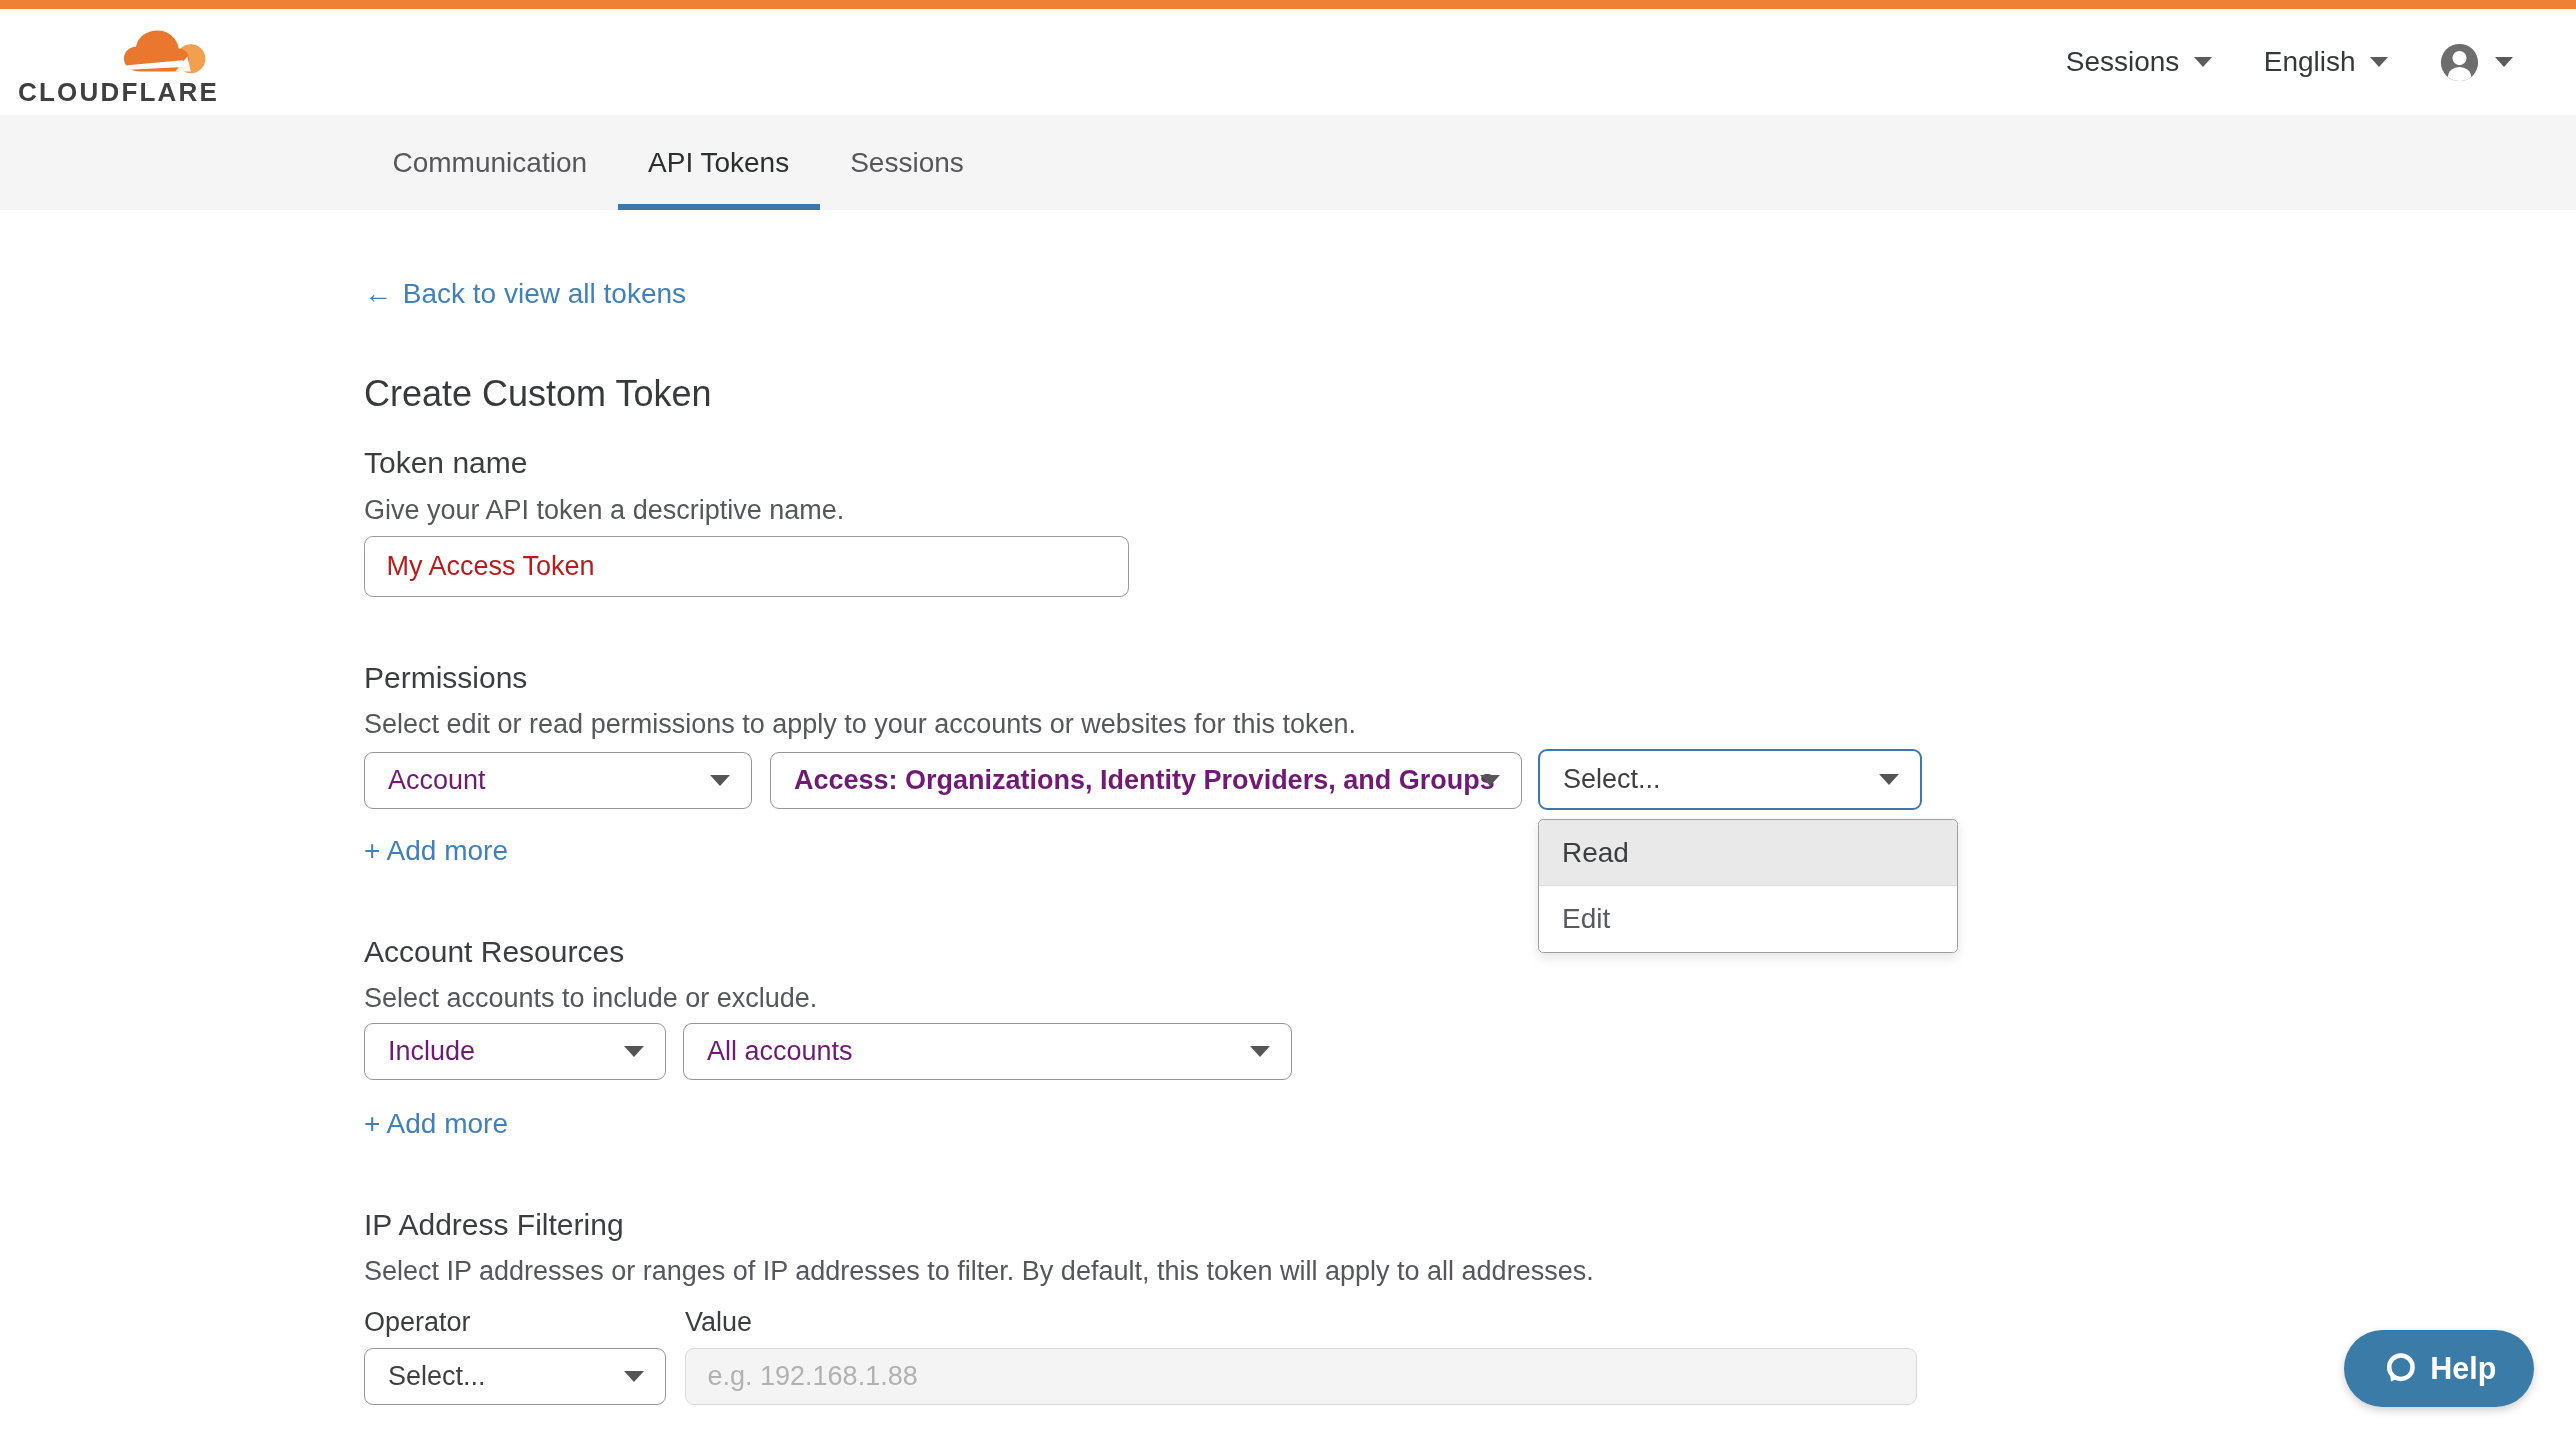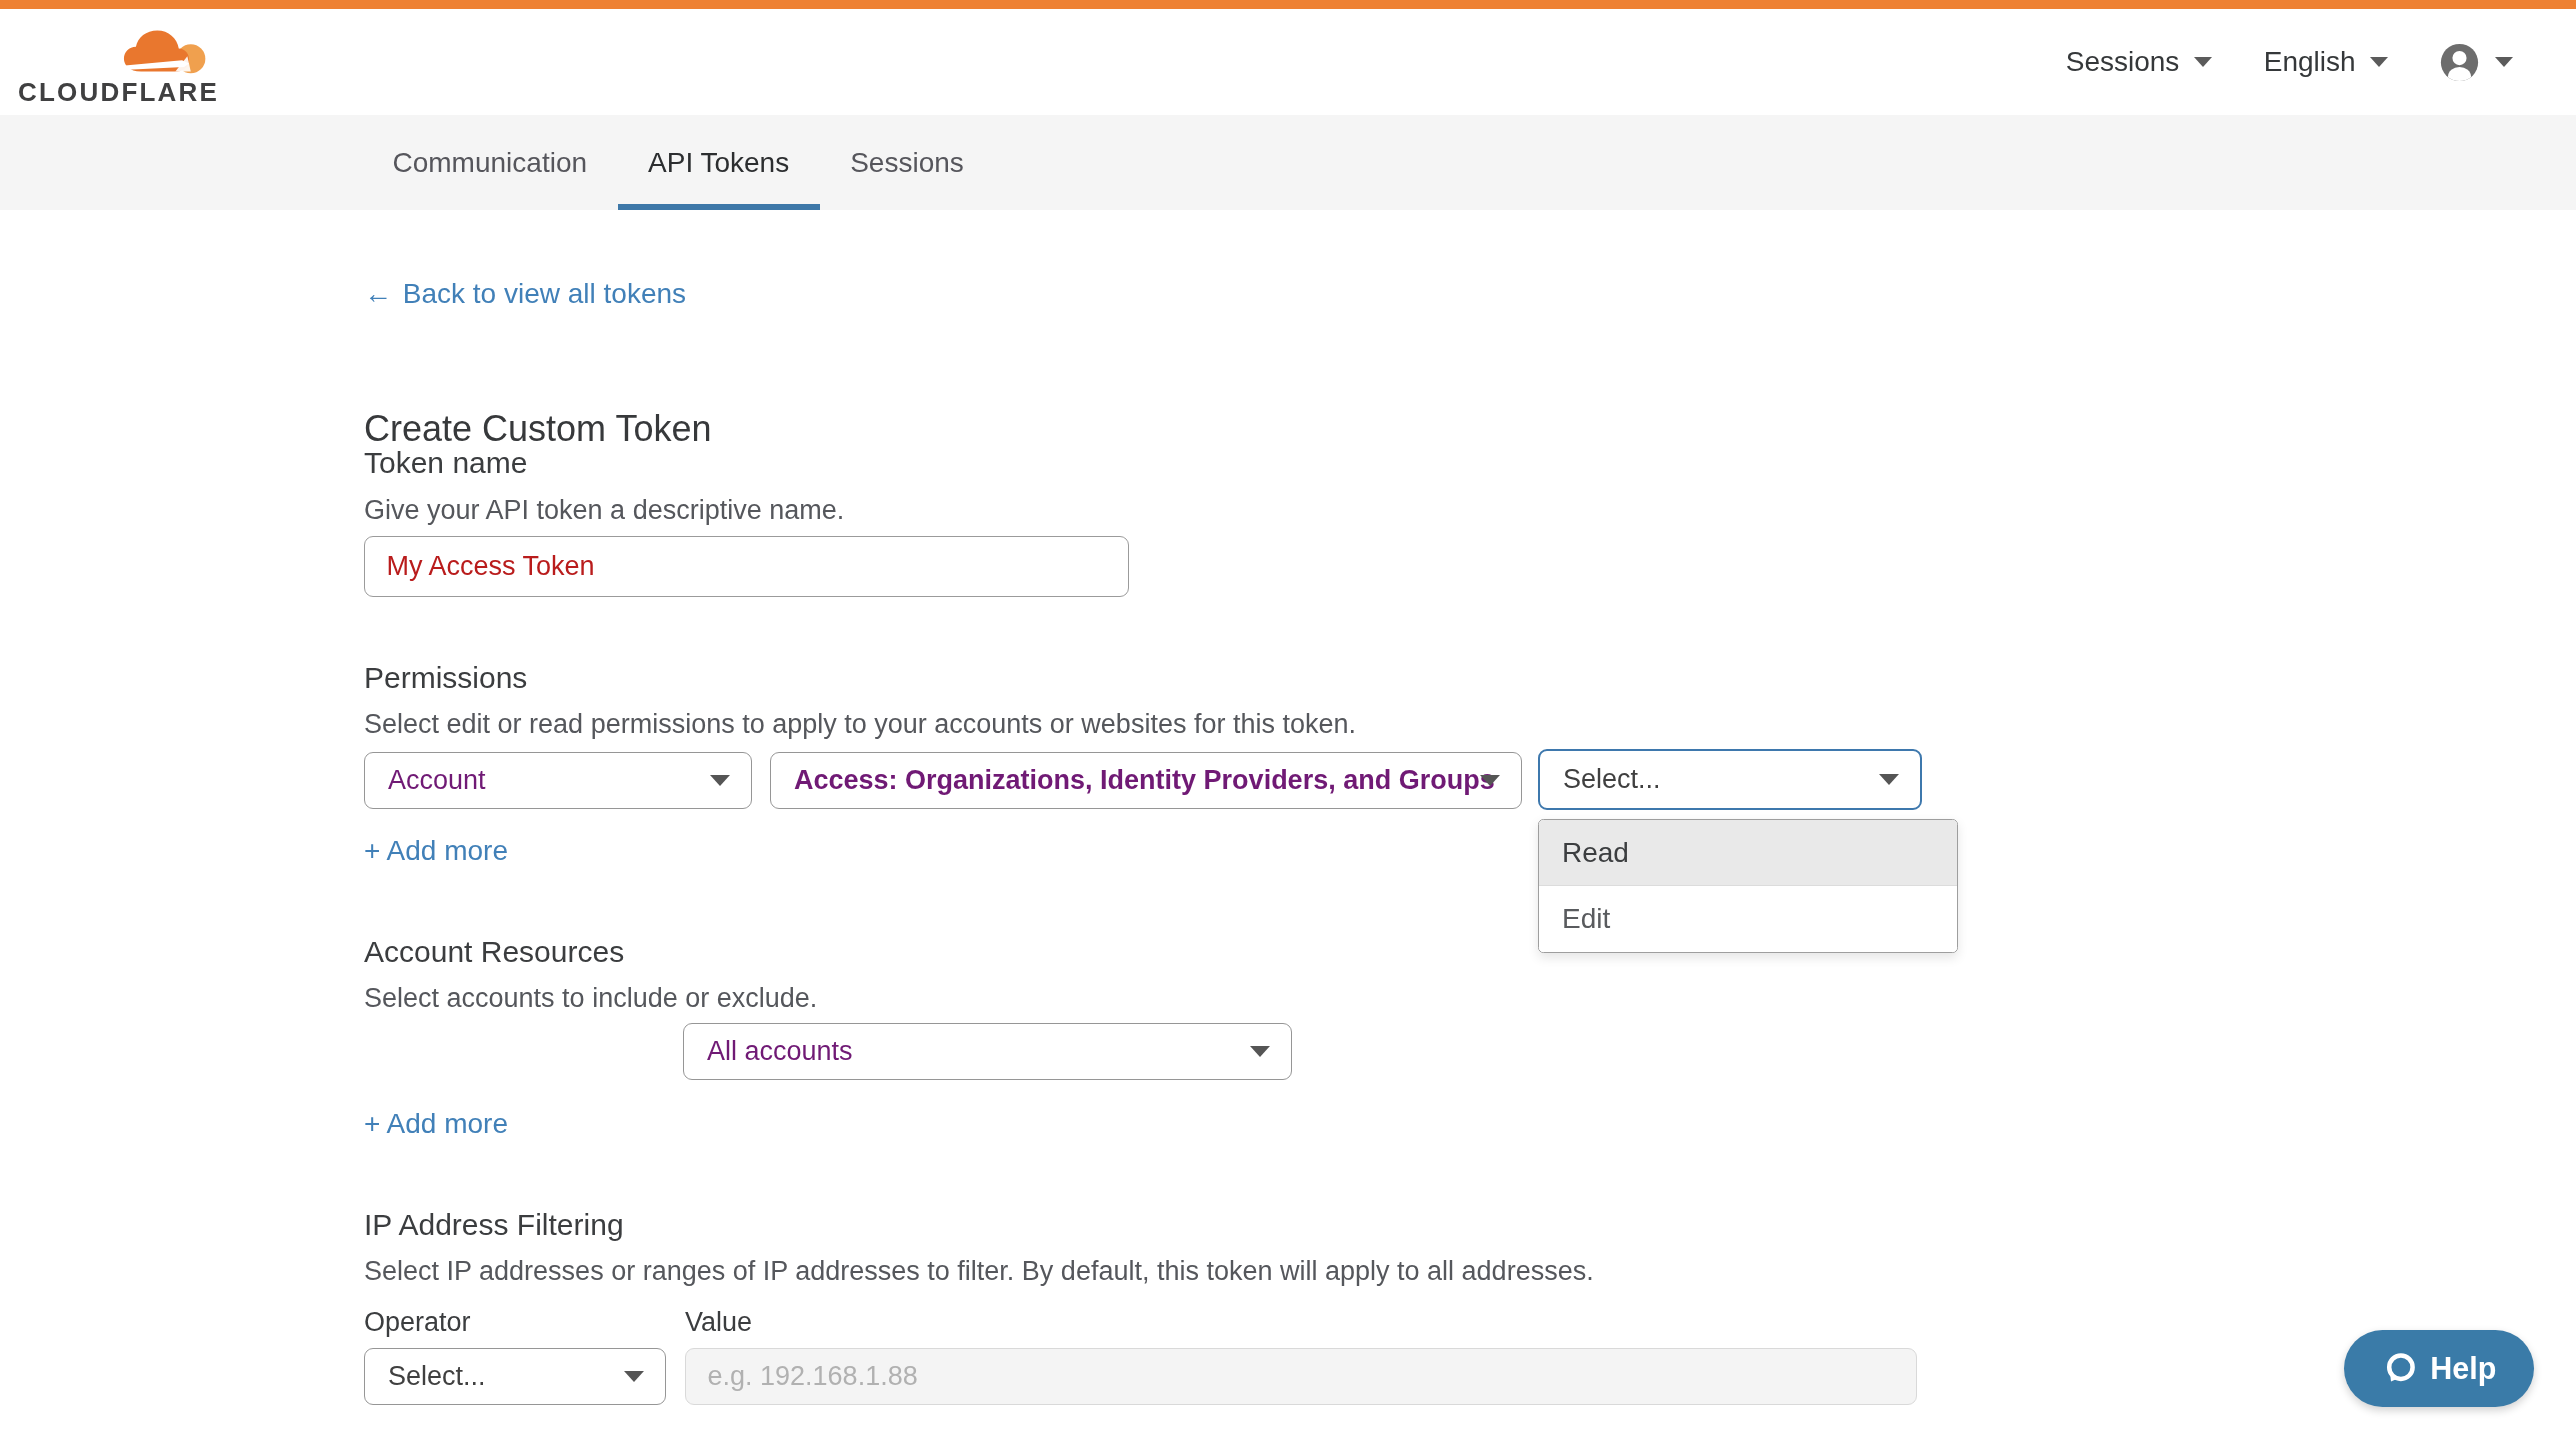--- a/index.html
+++ b/index.html
@@ -27,21 +27,21 @@
   .tab { position:relative; display:flex; align-items:center; padding:0 30.5px; font-size:28px;
          color:#56565c; cursor:pointer; }
   .tab.active { color:#2c2e30; }
   .tab.active .tab-underline { position:absolute; left:0; bottom:0; width:100%; height:6.3px; background:#3e78a8; }
 
   
   .content { position:absolute; left:0; top:210px; width:2576px; height:1221px; }
   .abs { position:absolute; left:364px; }
 
   .back-link { top:68px; display:flex; align-items:center; gap:10.8px; color:#4180b8; font-size:28px; cursor:pointer; }
-  .page-title { top:163px; font-size:36px; color:#37393b; font-weight:500;margin-top:35px; }
+  .page-title { top:163px; font-size:36px; color:#37393b; font-weight:500; }
   .section-h { font-size:30px; color:#3b3d3f; font-weight:400; }
   .desc { font-size:27px; color:#55575c; }
 
   .text-input { height:61px; border:1.8px solid #9b9b9b; border-radius:9px; background:#fff;
                 font-size:27px; color:#b91c1c; padding:0 21.5px; font-family:"Liberation Sans", sans-serif; outline:none; }
   .text-input:disabled { background:#f4f4f4; border-color:#d9d9d9; color:#b1b1b1; }
   .text-input::placeholder { color:#b1b1b1; }
 
   .dropdown { position:absolute; height:57px; background:#fff; border:1.8px solid #969696; border-radius:9px;
               display:flex; align-items:center; padding:0 23px; font-size:27px; color:#701a75; cursor:pointer; }
@@ -156,20 +156,24 @@
   <div class="select-menu">
     <div class="select-option highlighted" style="height:66px;">Read</div>
     <div class="select-option">Edit</div>
   </div>
 
   <div class="abs add-more" style="top:625px;">+ Add more</div>
 
   <div class="abs section-h" style="top:725px;">Account Resources</div>
   <div class="abs desc" style="top:773px;">Select accounts to include or exclude.</div>
 
+  <div class="dropdown" style="left:364px; top:813px; width:302px;">
+    <span>Include</span>
+    <span class="caret"></span>
+  </div>
   <div class="dropdown" style="left:683px; top:813px; width:609px;">
     <span>All accounts</span>
     <span class="caret"></span>
   </div>
 
   <div class="abs add-more" style="top:898px;">+ Add more</div>
 
   <div class="abs section-h" style="top:998px;">IP Address Filtering</div>
   <div class="abs desc" style="top:1046px;">Select IP addresses or ranges of IP addresses to filter. By default, this token will apply to all addresses.</div>
 

